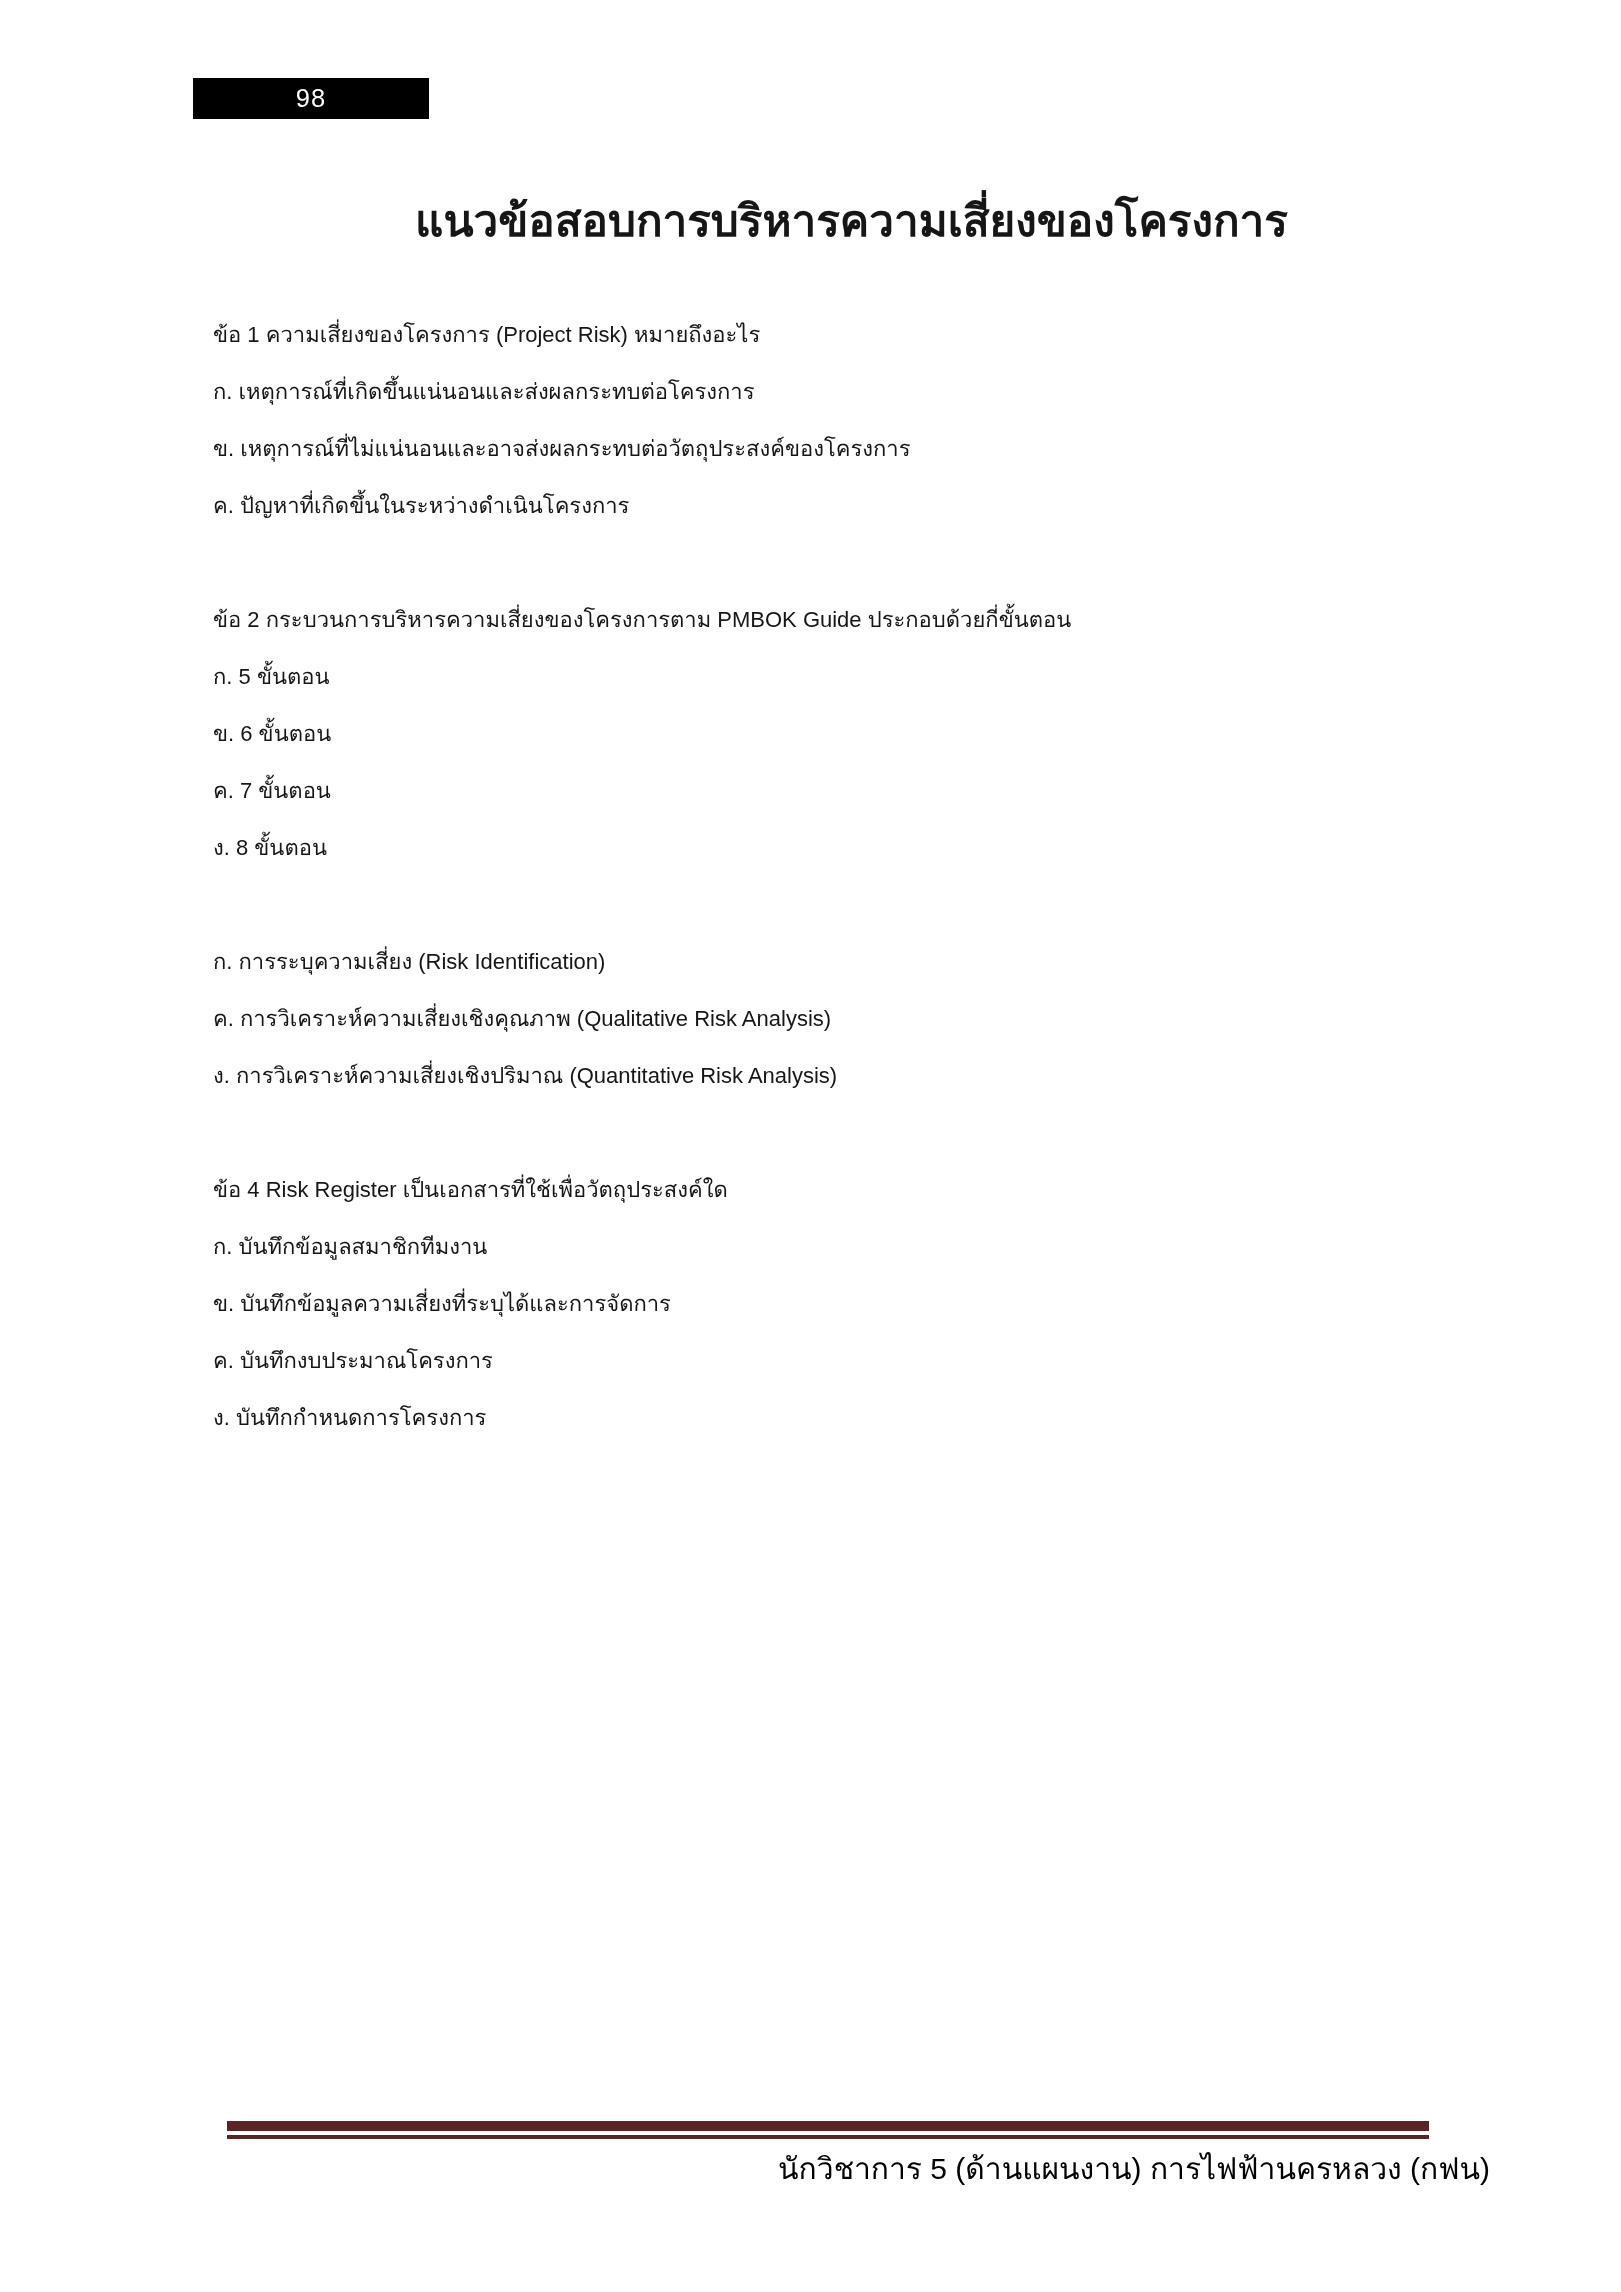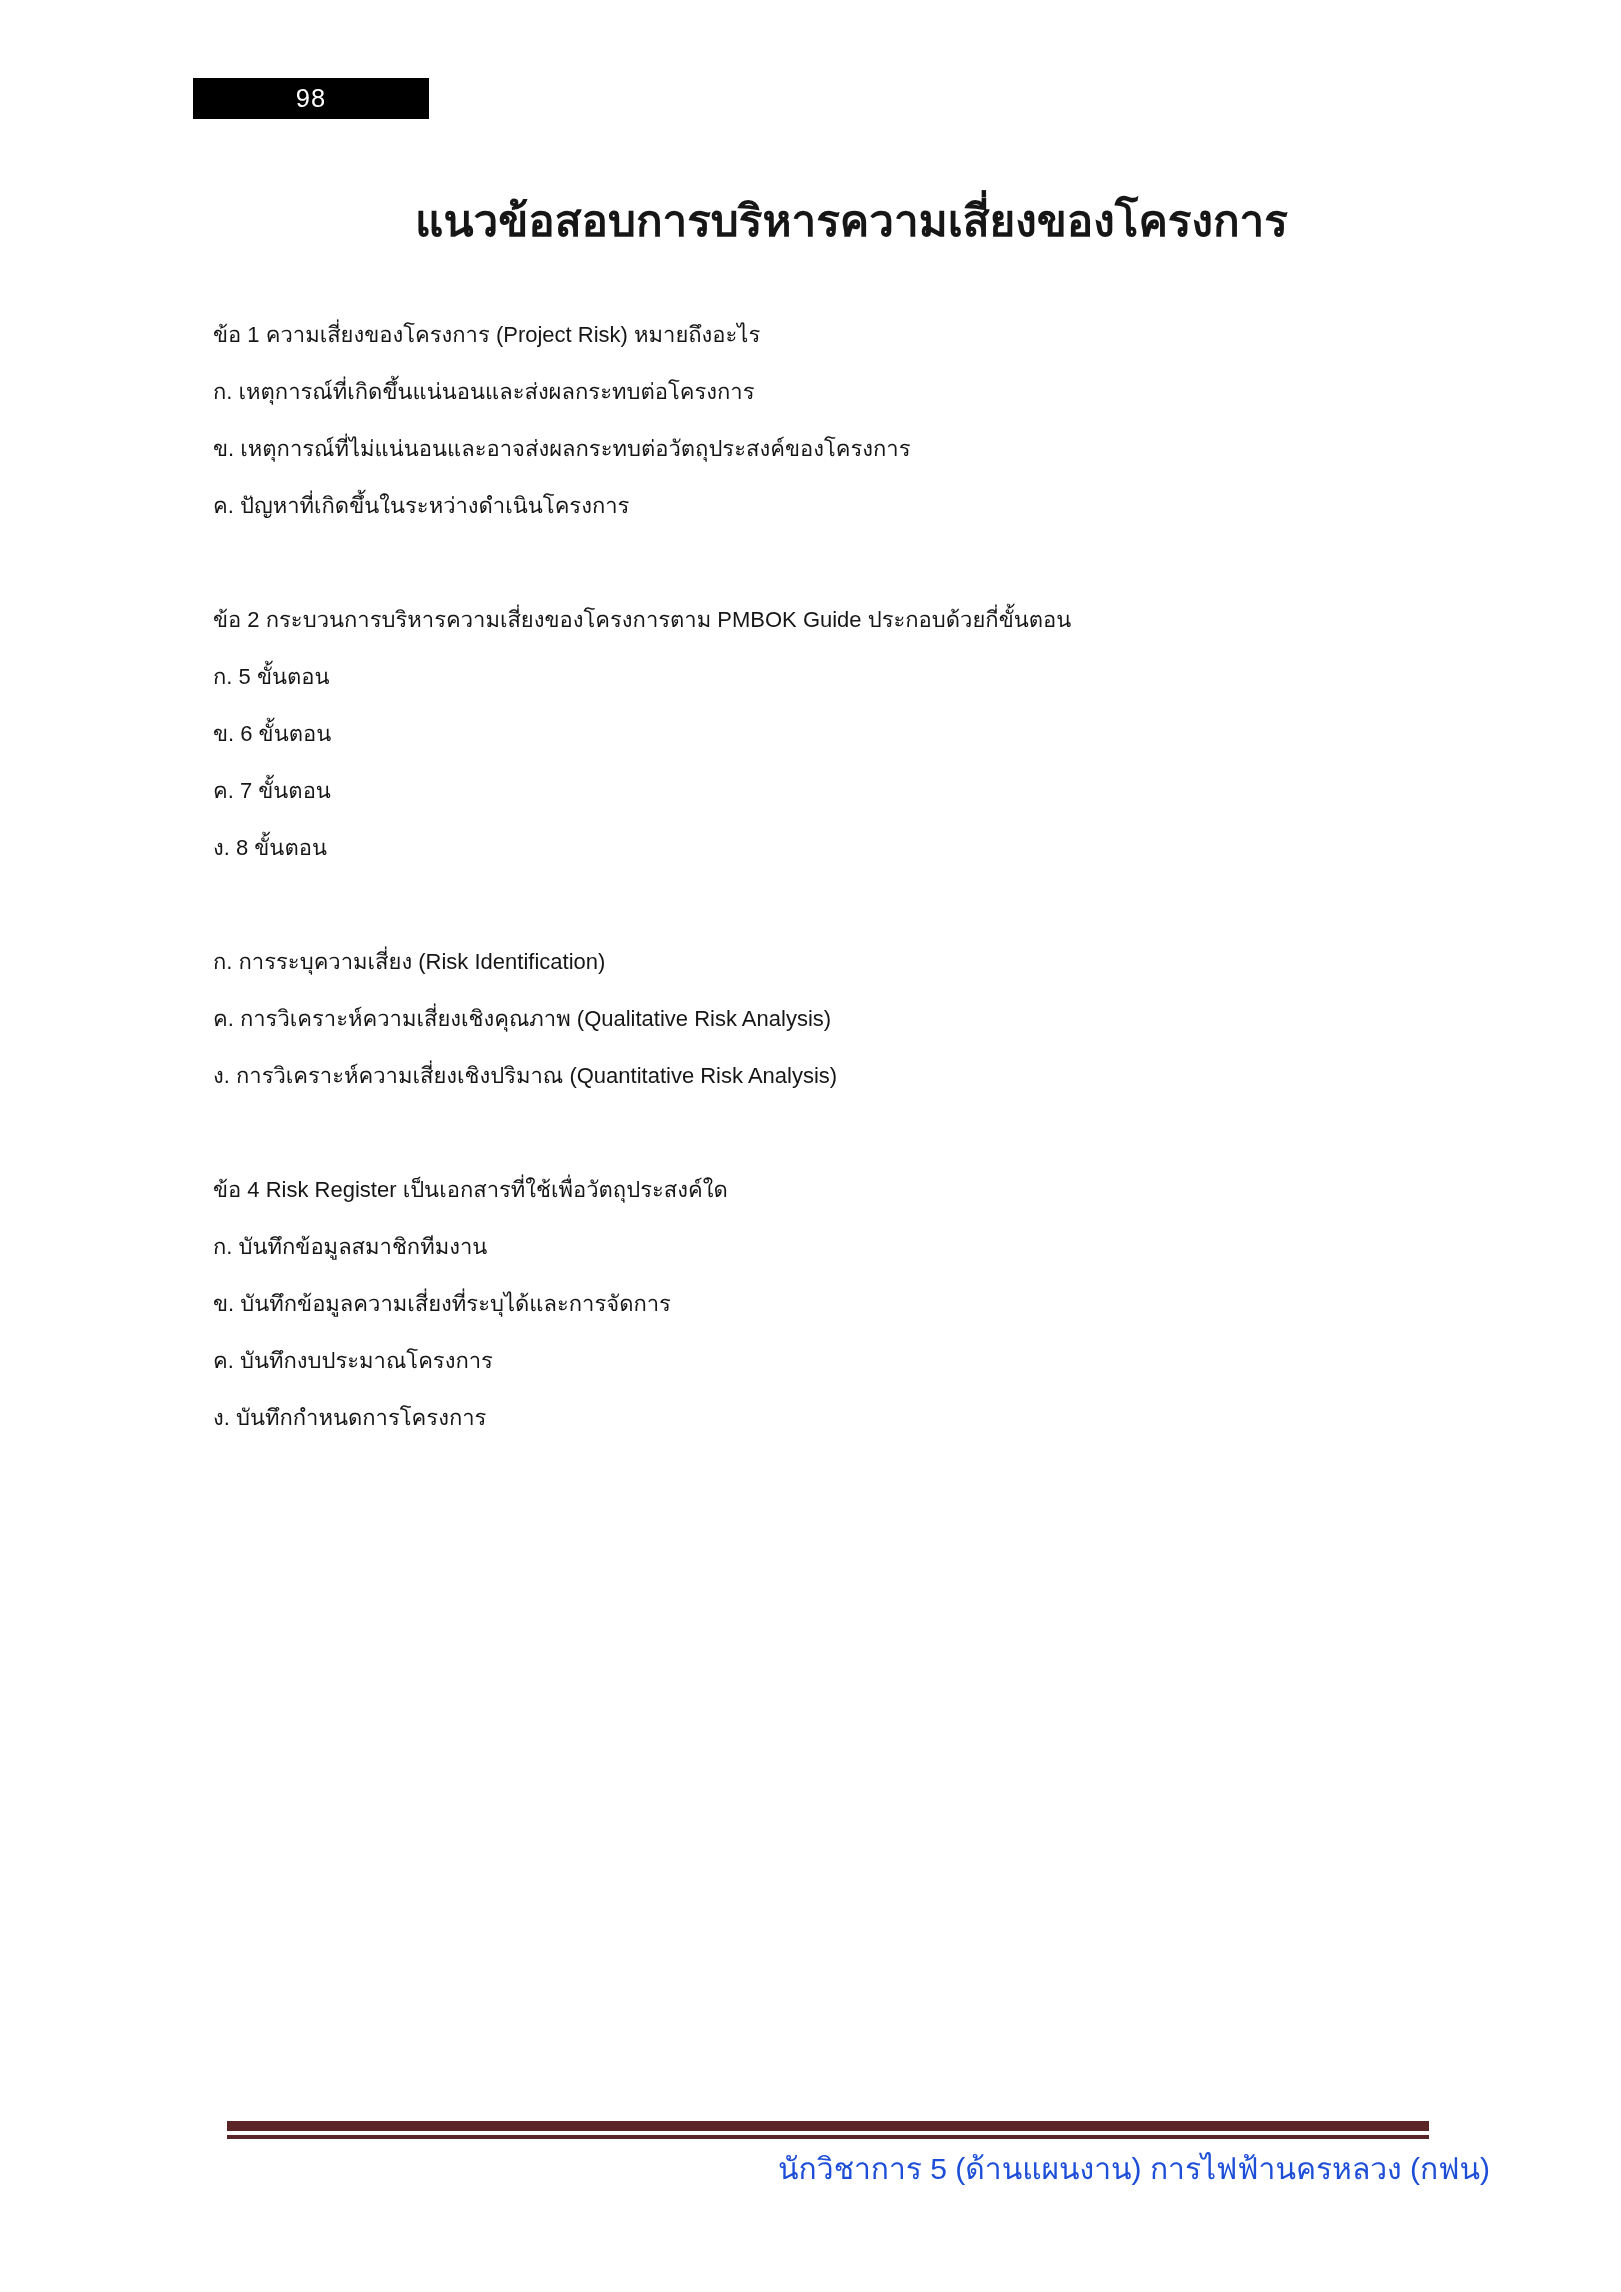--- a/index.html
+++ b/index.html
@@ -121,16 +121,16 @@
       <p class="line">ข. บันทึกข้อมูลความเสี่ยงที่ระบุได้และการจัดการ</p>
       <p class="line">ค. บันทึกงบประมาณโครงการ</p>
       <p class="line">ง. บันทึกกำหนดการโครงการ</p>
     </section>
 
 
   </div>
 
   <div class="footer-rule-thick" style="background: rgb(91, 37, 39);"></div>
   <div class="footer-rule-thin" style="background: rgb(91, 37, 39);"></div>
-  <p class="footer-text" style="color: #1d4ed8; text-align: right;">นักวิชาการ 5 (ด้านแผนงาน) การไฟฟ้านครหลวง (กฟน)</p>
+  <p class="footer-text" style="color: #000000; text-align: right;">นักวิชาการ 5 (ด้านแผนงาน) การไฟฟ้านครหลวง (กฟน)</p>
 
 </div>
 
 
 </body></html>

